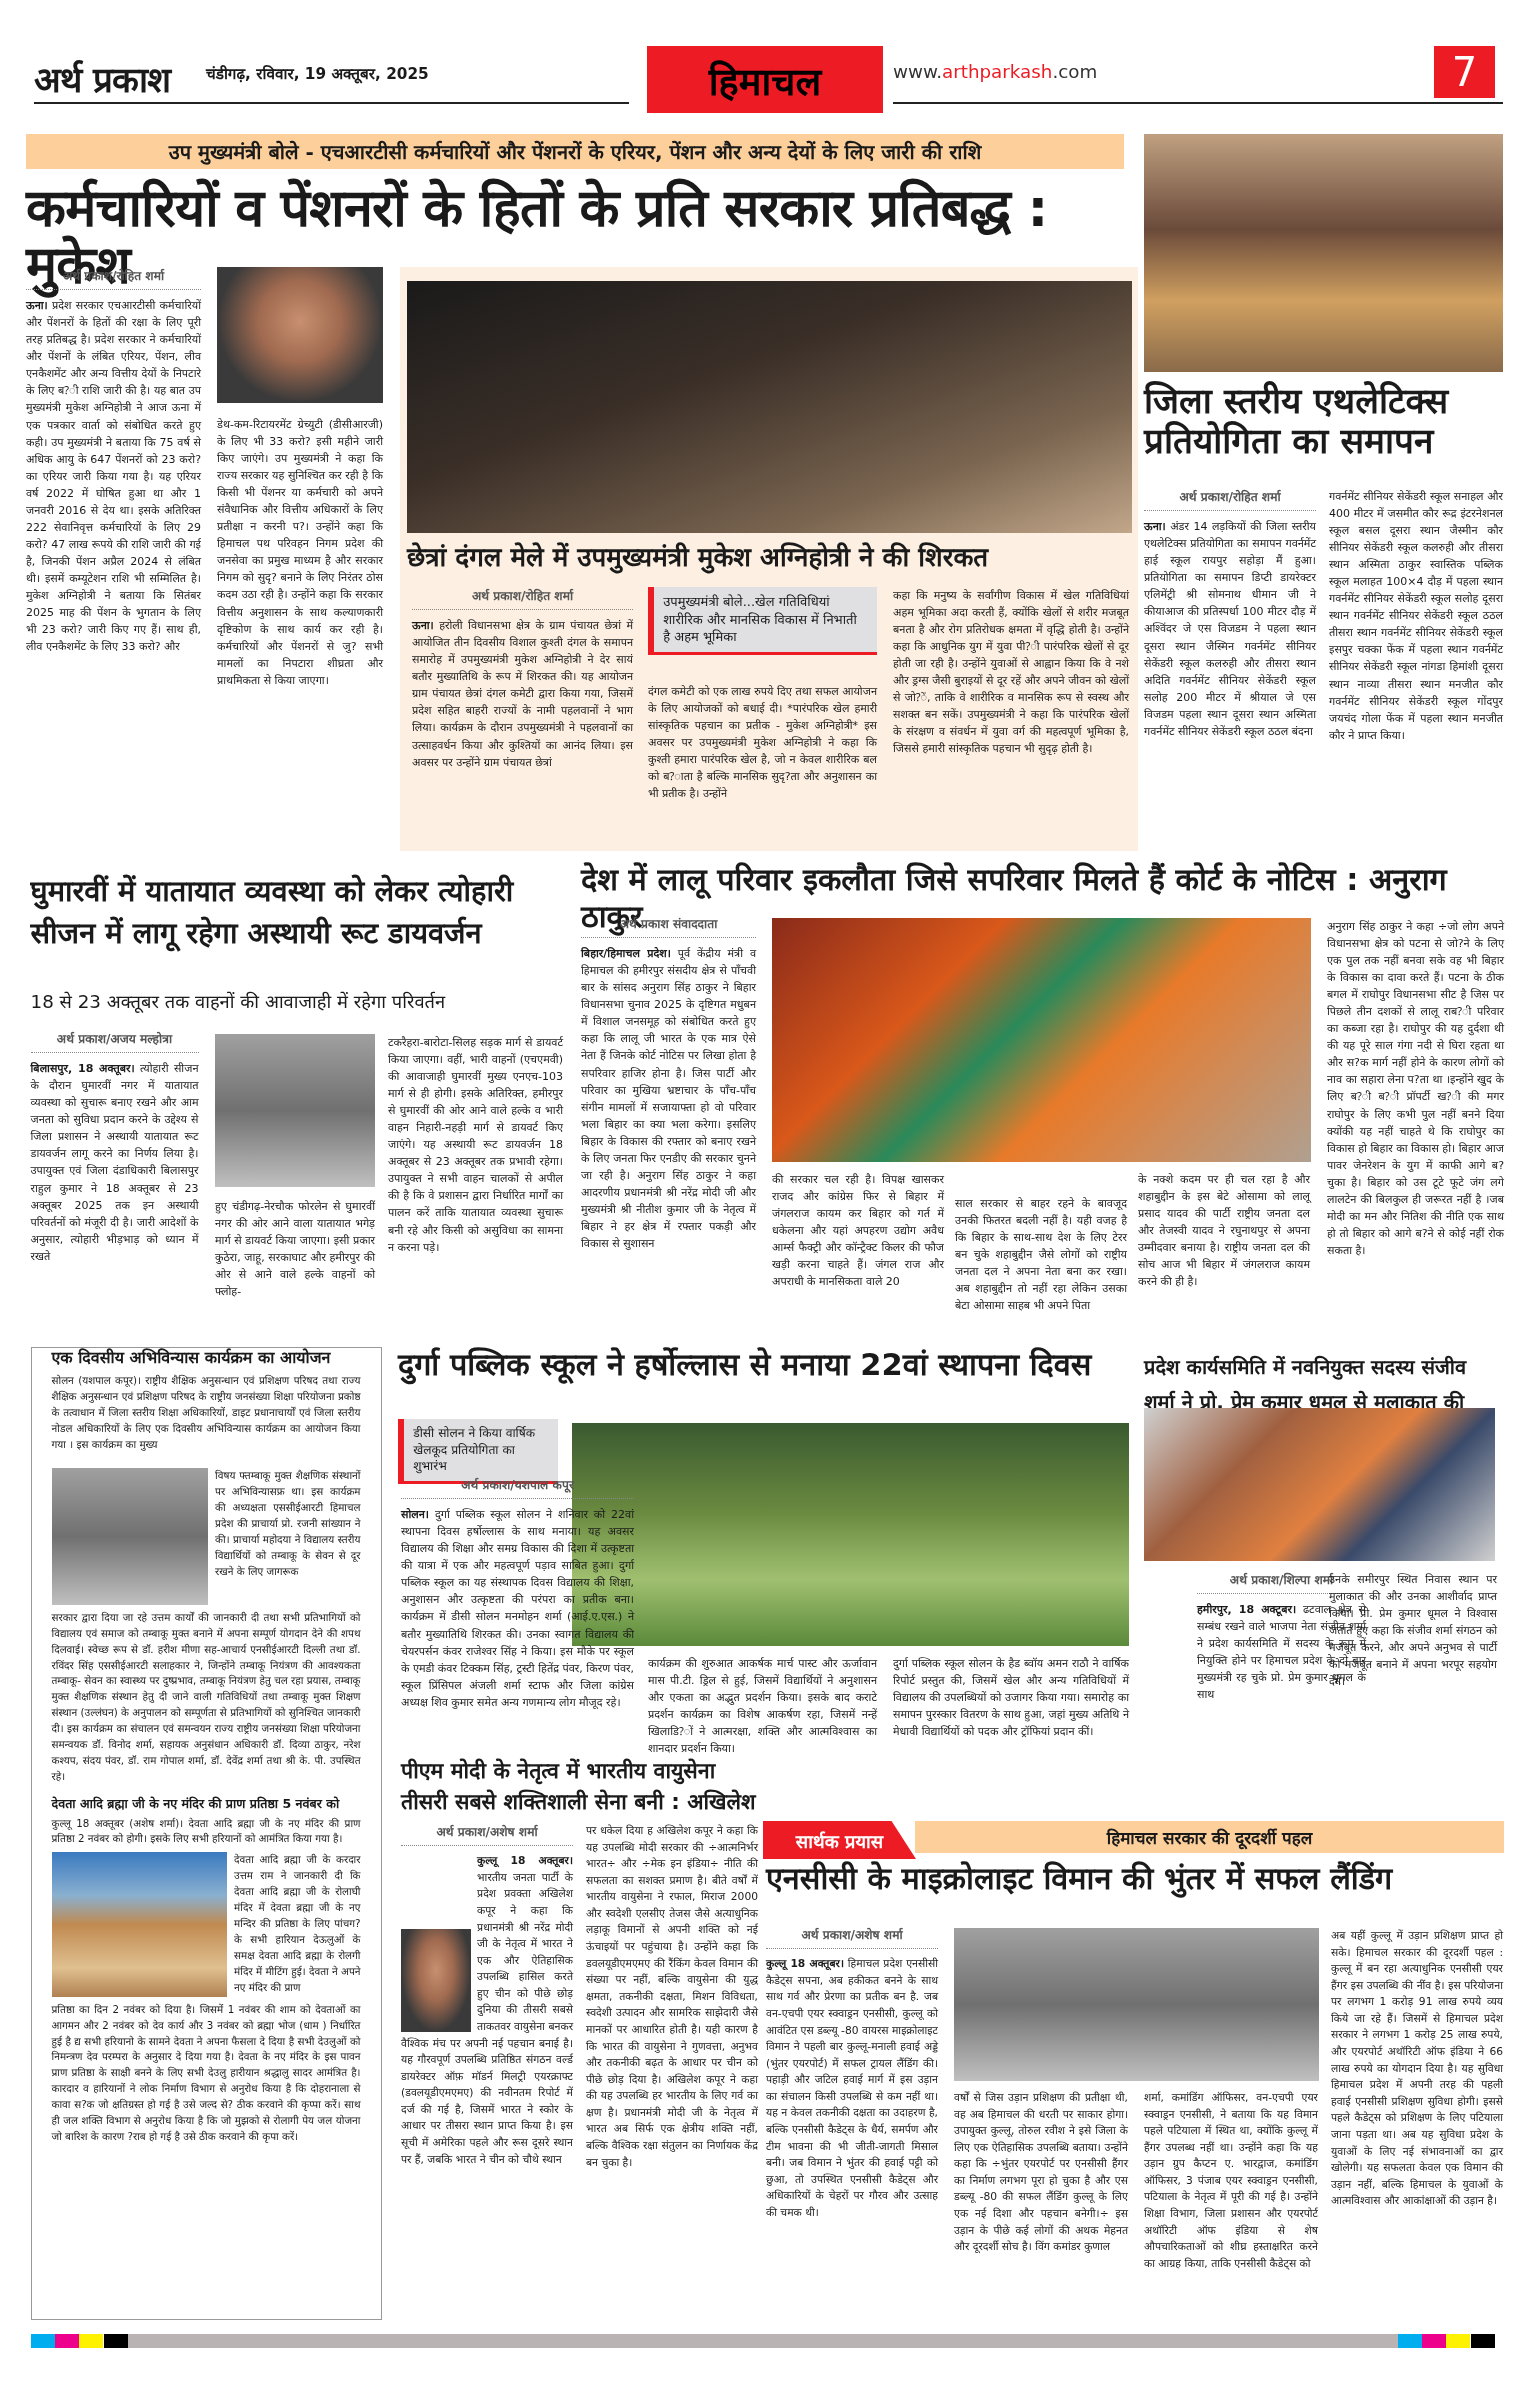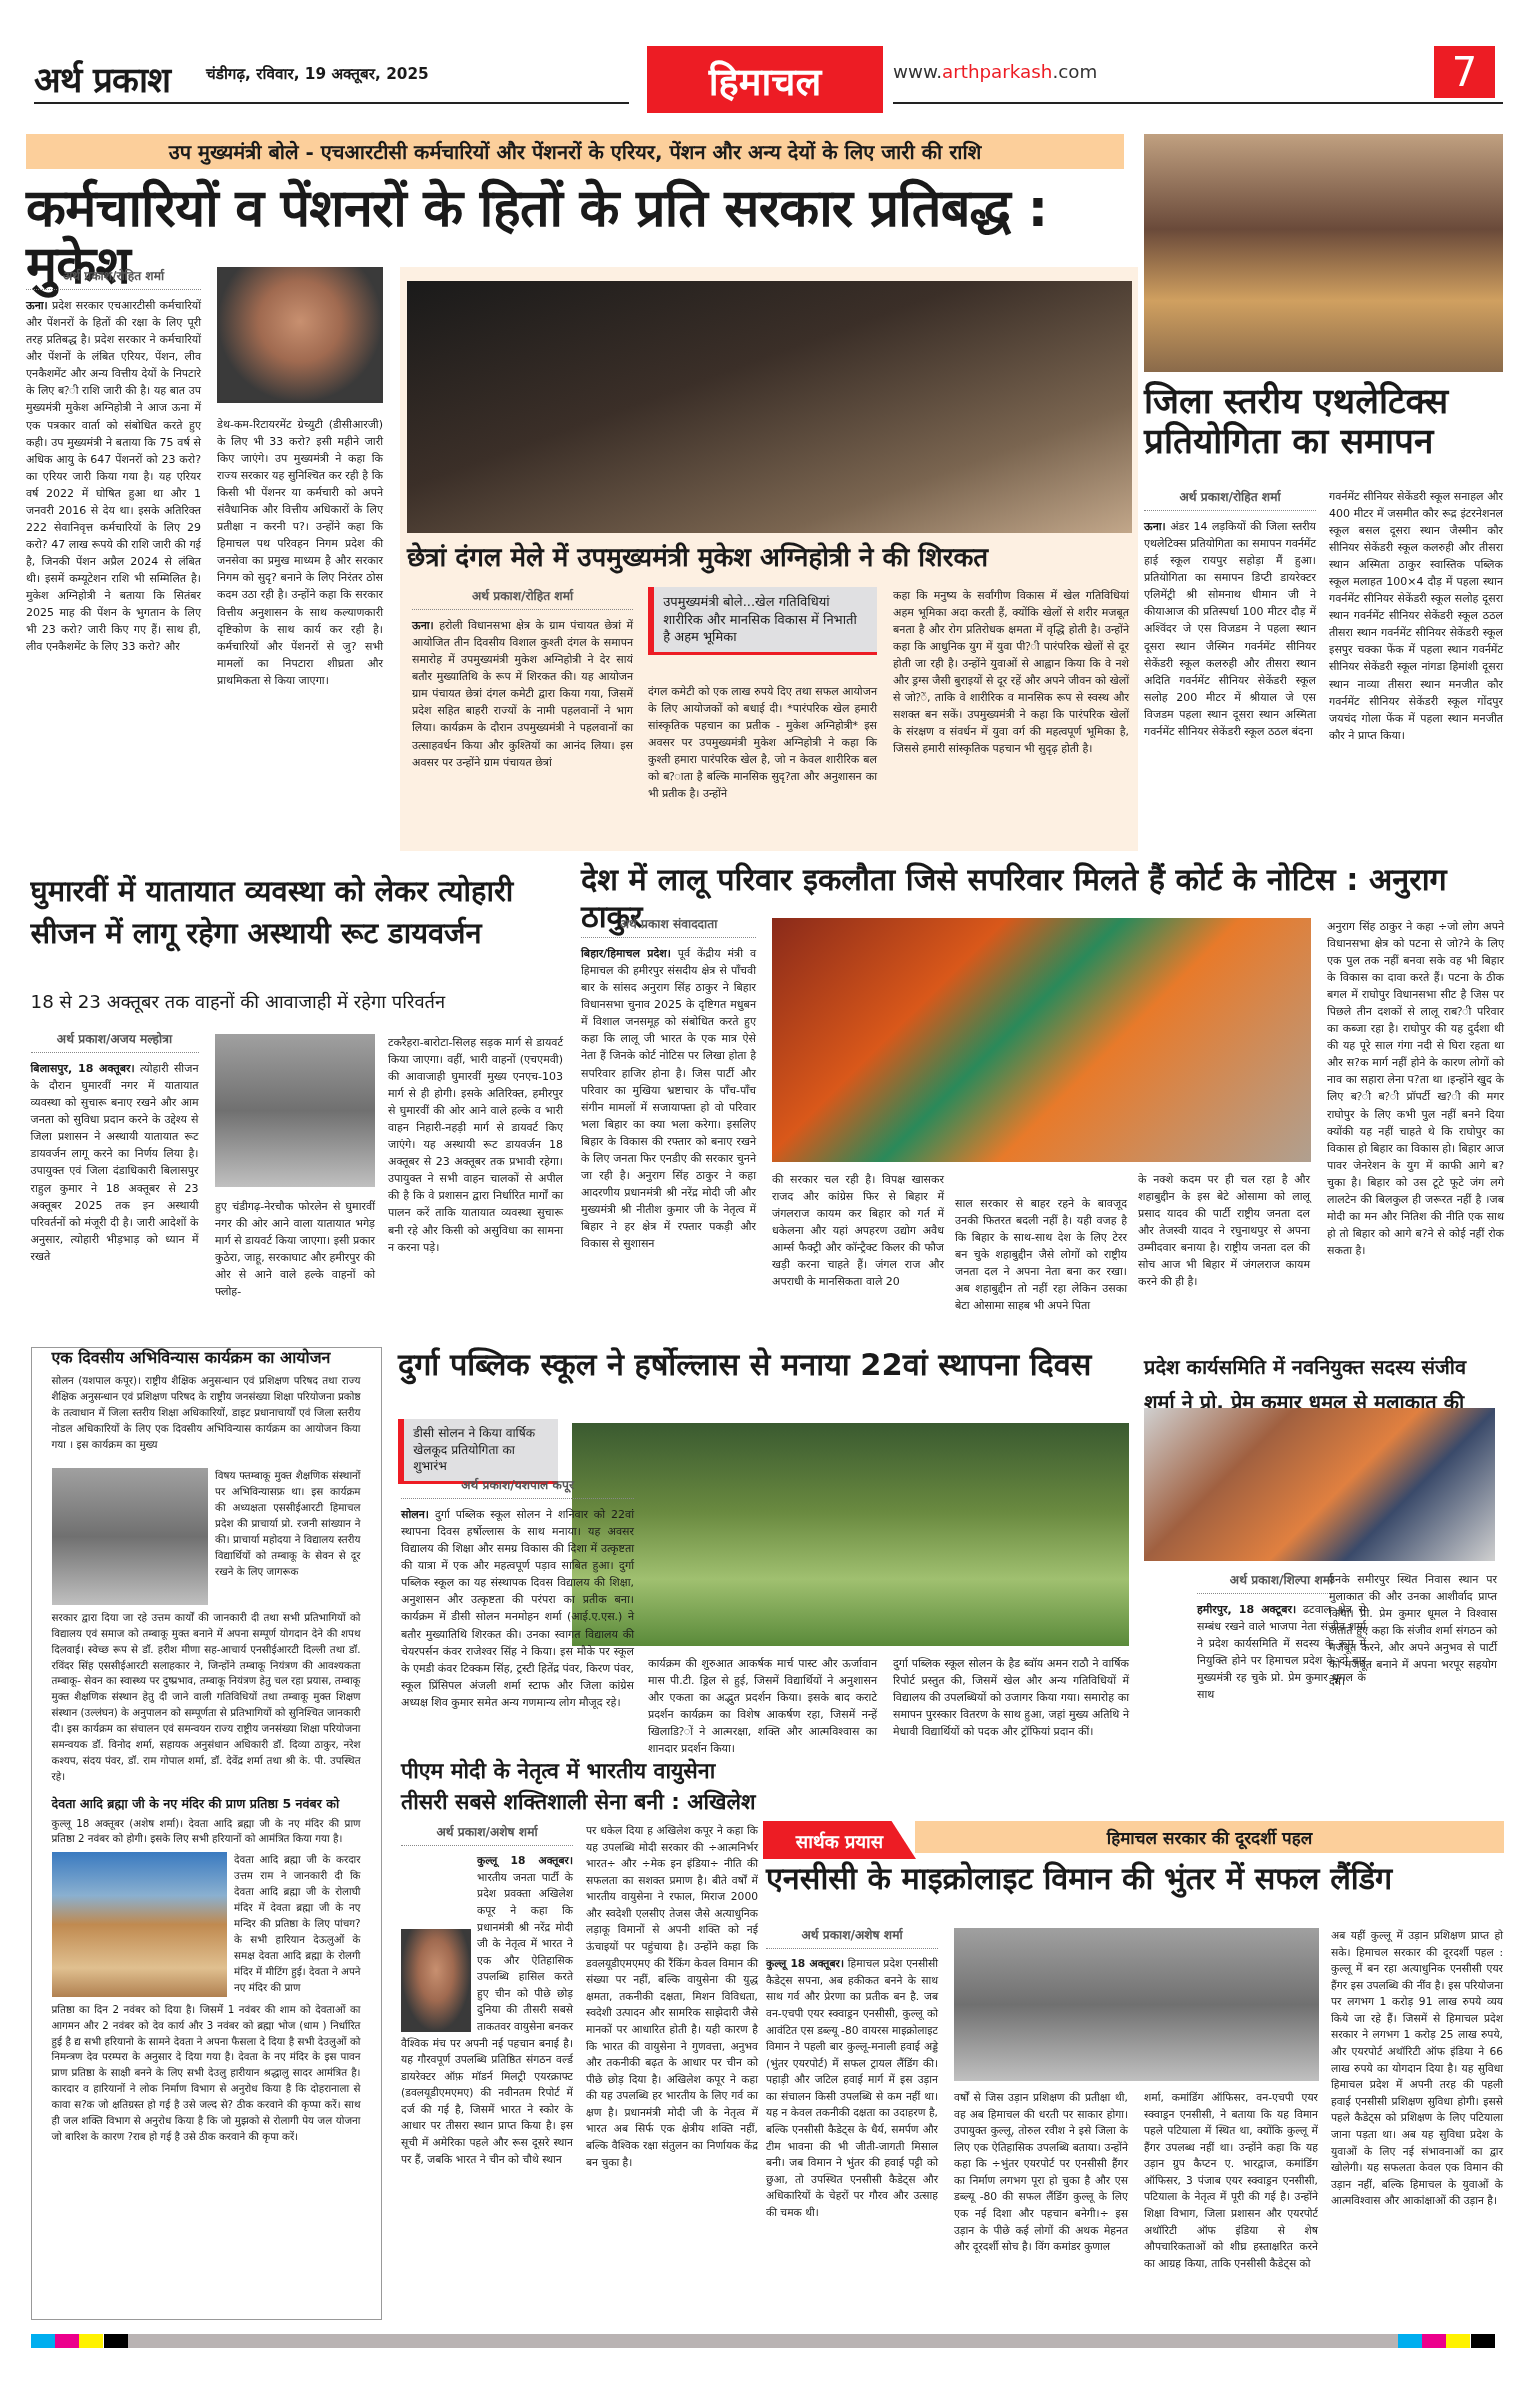--- a/index.html
+++ b/index.html
@@ -1,20 +1,20 @@
 <!DOCTYPE html>
 <html style="font-size:12.2px"><head>
 <meta charset="utf-8">
 <style>
 *{box-sizing:border-box;margin:0;padding:0}
 body{width:1527px;height:2401px;background:#fff;font-family:"DejaVu Sans",sans-serif;color:#1a1a1a;position:relative;overflow:hidden}
 .abs{position:absolute}
 .masthead-logo{left:34px;top:55px;font-size:35px;font-weight:bold;letter-spacing:-0.8px}
 .masthead-date{left:206px;top:63px;font-size:15.3px;font-weight:bold}
-.section-box{left:647px;top:46px;width:236px;height:67px;background:#ed1c24;color:#ffffff;font-size:38px;font-weight:bold;display:flex;align-items:center;justify-content:center}
+.section-box{left:647px;top:46px;width:236px;height:67px;background:#ed1c24;color:#000000;font-size:38px;font-weight:bold;display:flex;align-items:center;justify-content:center}
 .site-url{left:893px;top:61px;font-size:18.3px;color:#333}
 .site-url .red{color:#ed1c24}
 .page-num{left:1434px;top:46px;width:61px;height:52px;background:#ed1c24;color:#fff;font-size:40px;display:flex;align-items:center;justify-content:center}
 .rule-l{left:34px;top:102px;width:595px;height:2.3px;background:#222}
 .rule-r{left:893px;top:102px;width:610px;height:2.3px;background:#222}
 .kicker{left:26px;top:134px;width:1098px;height:35px;background:#fccf9b;font-size:20px;font-weight:bold;display:flex;align-items:center;justify-content:center}
 .headline-main{left:26px;top:180px;width:1106px;font-size:52px;font-weight:bold;line-height:1.1;letter-spacing:-0.8px}
 .byline{font-size:12.2px;font-weight:bold;color:#555;text-align:center;border-bottom:0.8px dotted #888;padding-bottom:4.6px;margin-bottom:7.6px}
 .col-text{font-size:11px;line-height:1.55;text-align:justify}
 .col-text b{font-weight:bold}

